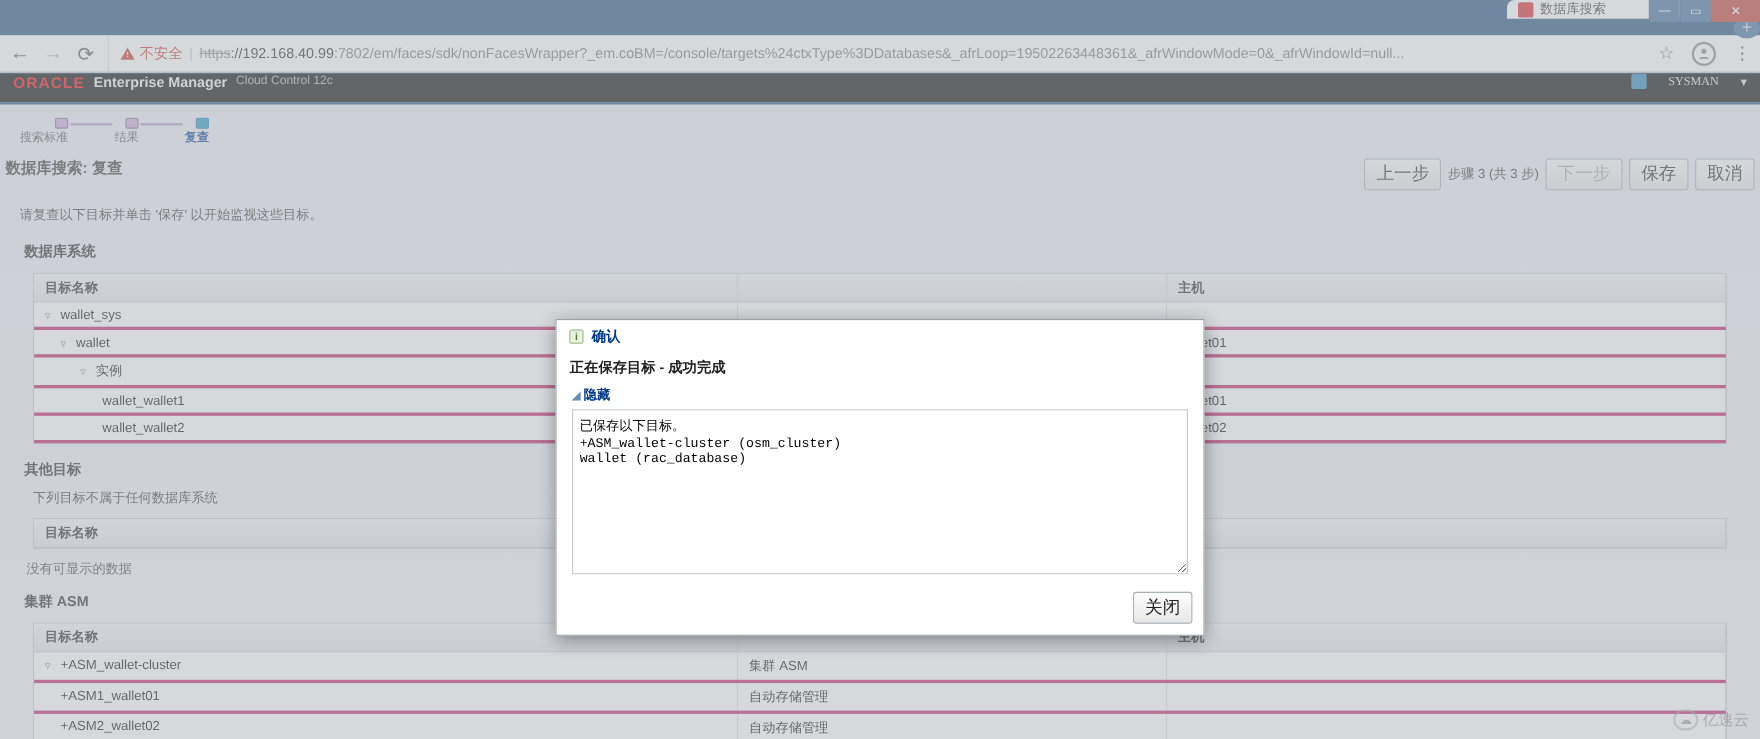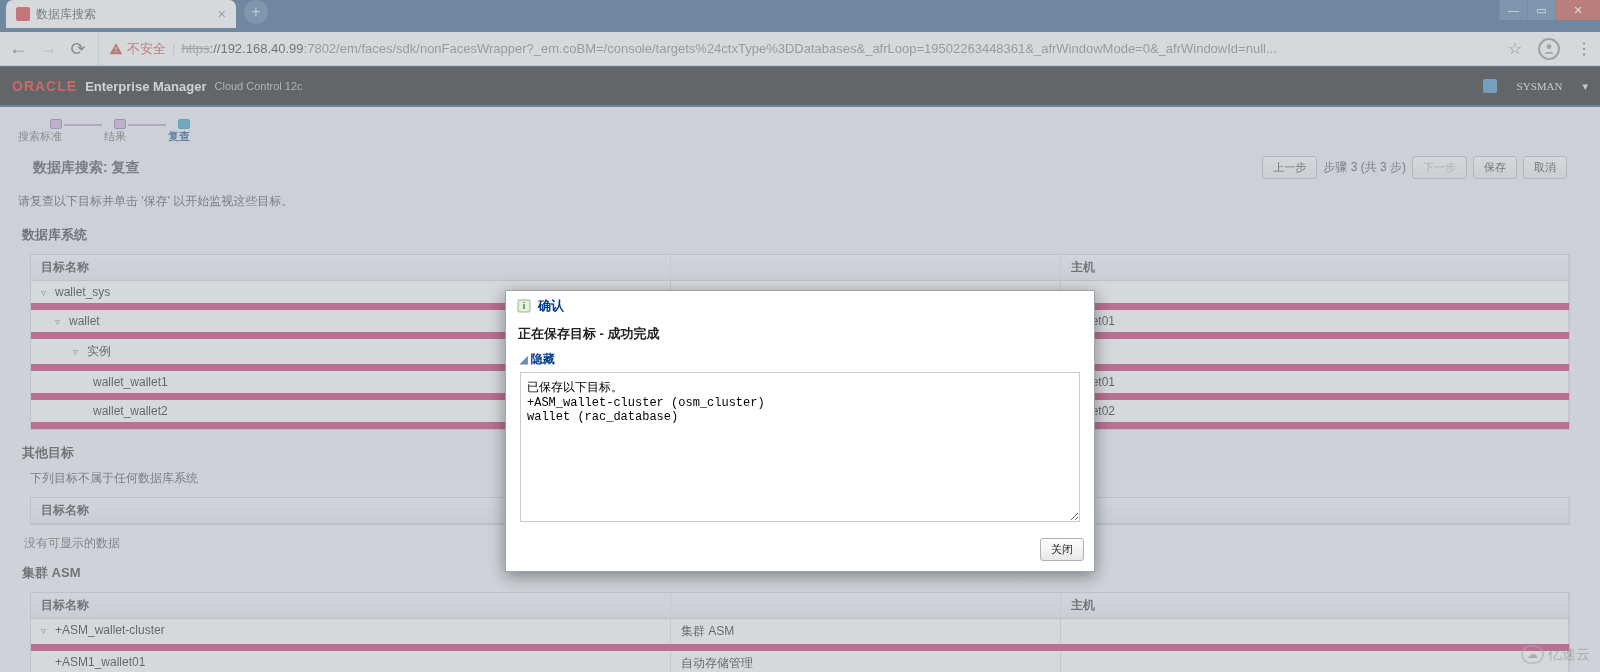--- a/index.html
+++ b/index.html
@@ -1,20 +1,20 @@
 <!DOCTYPE html>
 <html><head>
 <meta charset="utf-8">
 <style>
 * { box-sizing: border-box; margin: 0; padding: 0; }
 body { font-family: Tahoma, Arial, "Microsoft YaHei", sans-serif; font-size: 12px; background: #fff; overflow: hidden; width: 1600px; height: 672px; position: relative; }
 
 
 .browser-chrome { background: #1c4c7a; border-bottom: 1px solid #0a2d4e; }
-.tab-bar { display: flex; align-items: flex-start; height: 32px; padding-left: 6px; position: relative; }
+.tab-bar { display: flex; align-items: flex-end; height: 32px; padding-left: 6px; position: relative; flex-direction: column; }
 .tab { background: #fff; border-radius: 7px 7px 0 0; height: 28px; display: flex; align-items: center; padding: 0 10px; width: 230px; font-size: 12px; color: #333; gap: 6px; }
 .tab .favicon { width: 14px; height: 14px; background: #d8232a; border-radius: 2px; }
 .tab .close { margin-left: auto; color: #777; font-size: 14px; cursor: pointer; }
 .new-tab { width: 24px; height: 24px; background: #3f6d9a; border-radius: 50%; display: flex; align-items: center; justify-content: center; color: #cde; margin-left: 8px; margin-bottom: 2px; cursor: pointer; font-size: 16px; }
 .win-controls { position: absolute; right: 0; top: 0; display: flex; }
 .win-controls div { width: 28px; height: 20px; display: flex; align-items: center; justify-content: center; color: #fff; font-size: 11px; border-left: 1px solid #2a5a8a; background: #3a6a9a; cursor: pointer;}
 .win-controls .wmax { background: #3a6a9a; }
 .win-controls .wclose { background: #c0392b; width: 45px; }
 
 .addr-bar { background: #fff; height: 34px; display: flex; align-items: center; padding: 0 8px; gap: 10px; border-bottom: 1px solid #ccc; }
@@ -24,52 +24,52 @@
 .insecure { color: #c0392b; display: flex; align-items: center; gap: 4px; }
 .insecure svg { width: 14px; height: 14px; }
 .url-text .struck { color: #888; text-decoration: line-through; }
 .url-text .host { color: #222; }
 .url-text .path { color: #777; }
 .addr-right { display: flex; align-items: center; gap: 16px; color: #666; }
 .star { font-size: 16px; }
 .avatar-circ { width: 22px; height: 22px; border: 2px solid #888; border-radius: 50%; display: flex; align-items: center; justify-content: center; }
 
 
-.ora-header { background: #000; height: 38px; display: flex; align-items: center; padding: 0 12px; color: #ccc; }
+.ora-header { background: #000; height: 26px; display: flex; align-items: flex-start; padding: 0 12px; color: #ccc; }
 .ora-logo { color: #e00; font-weight: bold; letter-spacing: 1px; font-size: 14px; font-family: Arial; }
 .ora-prod { color: #eee; font-weight: bold; margin-left: 8px; font-size: 13px; }
 .ora-sub { color: #aaa; margin-left: 8px; font-size: 11px; }
 .ora-user { margin-left: auto; display: flex; align-items: center; gap: 20px; color: #ddd; font-size: 11px; cursor: pointer; font-family: Liberation Serif, serif; }
 .ora-user-icon { width: 14px; height: 14px; background: #2980b9; border-radius: 2px; }
 
 
 .page { background: linear-gradient(#eaedf3, #f0f2f5); border-top: 2px solid #114477; padding: 0; height: calc(672px - 32px - 34px - 26px); position: relative; }
 .wizard { display: flex; align-items: center; gap: 0; padding: 12px 18px 6px; }
 .wstep { display: flex; flex-direction: column; align-items: flex-end; font-size: 11px; color: #555; }
 .wstep.done .dot { background: #c8a8d8; border: 1px solid #8a6aa0; }
 .wstep.cur .dot { background: #2196c8; border: 1px solid #1a7aa8; }
 .wstep .dot { width: 12px; height: 10px; border-radius: 2px; }
 .wstep.cur { color: #003a8a; font-weight: bold; }
 .wline { width: 38px; height: 2px; background: #b090c0; margin: 0 2px 14px; }
 
-.title-row { display: flex; align-items: center; padding: 6px 33px; }
+.title-row { display: flex; align-items: flex-start; padding: 6px 5px; }
 .page-title { font-weight: bold; font-size: 14px; color: #333; }
 .title-actions { margin-left: auto; display: flex; align-items: center; gap: 6px; font-size: 12px; color: #333; }
-.btn { background: linear-gradient(#fdfdfd, #e8e8e8); border: 1px solid #abb1b8; border-radius: 3px; padding: 3px 10px; cursor: pointer; color: #222; font-size: 11px; }
+.btn { background: linear-gradient(#fdfdfd, #e8e8e8); border: 1px solid #abb1b8; border-radius: 3px; padding: 3px 10px; cursor: pointer; color: #222; font-size: 16px; }
 .btn.dis { color: #aaa; }
 
 .instruct { padding: 8px 18px; color: #333; }
 .section-h { font-weight: bold; padding: 8px 22px 4px; color: #222; font-size: 13px; }
 .section-sub { padding: 4px 30px; color: #333; }
 
 .tbl { margin: 6px 30px; border: 1px solid #c8ccd0; background: #fff; }
 .tbl .h { display: flex; background: linear-gradient(#f4f5f7, #e4e6ea); border-bottom: 1px solid #c8ccd0; }
 .tbl .h > div, .tbl .r > div { padding: 4px 10px; border-right: 1px solid #d8dcde; font-size: 12px; }
 .tbl .h > div { font-weight: bold; color: #222; }
-.tbl .r { display: flex; border-bottom: 7px solid #be185d; justify-content: center; }
+.tbl .r { display: flex; border-bottom: 3px solid #be185d; justify-content: center; }
 .tbl .c1 { width: 640px; }
 .tbl .c2 { width: 390px; }
 .tbl .c3 { flex: 1; border-right: none; }
 .tree-toggle { color: #777; margin-right: 4px; font-size: 10px; display: inline-block; width: 10px; }
 .ind1 { padding-left: 24px !important; }
 .ind2 { padding-left: 42px !important; }
 .ind3 { padding-left: 62px !important; }
 .nodata { padding: 4px 24px; color: #444; }
 
 

